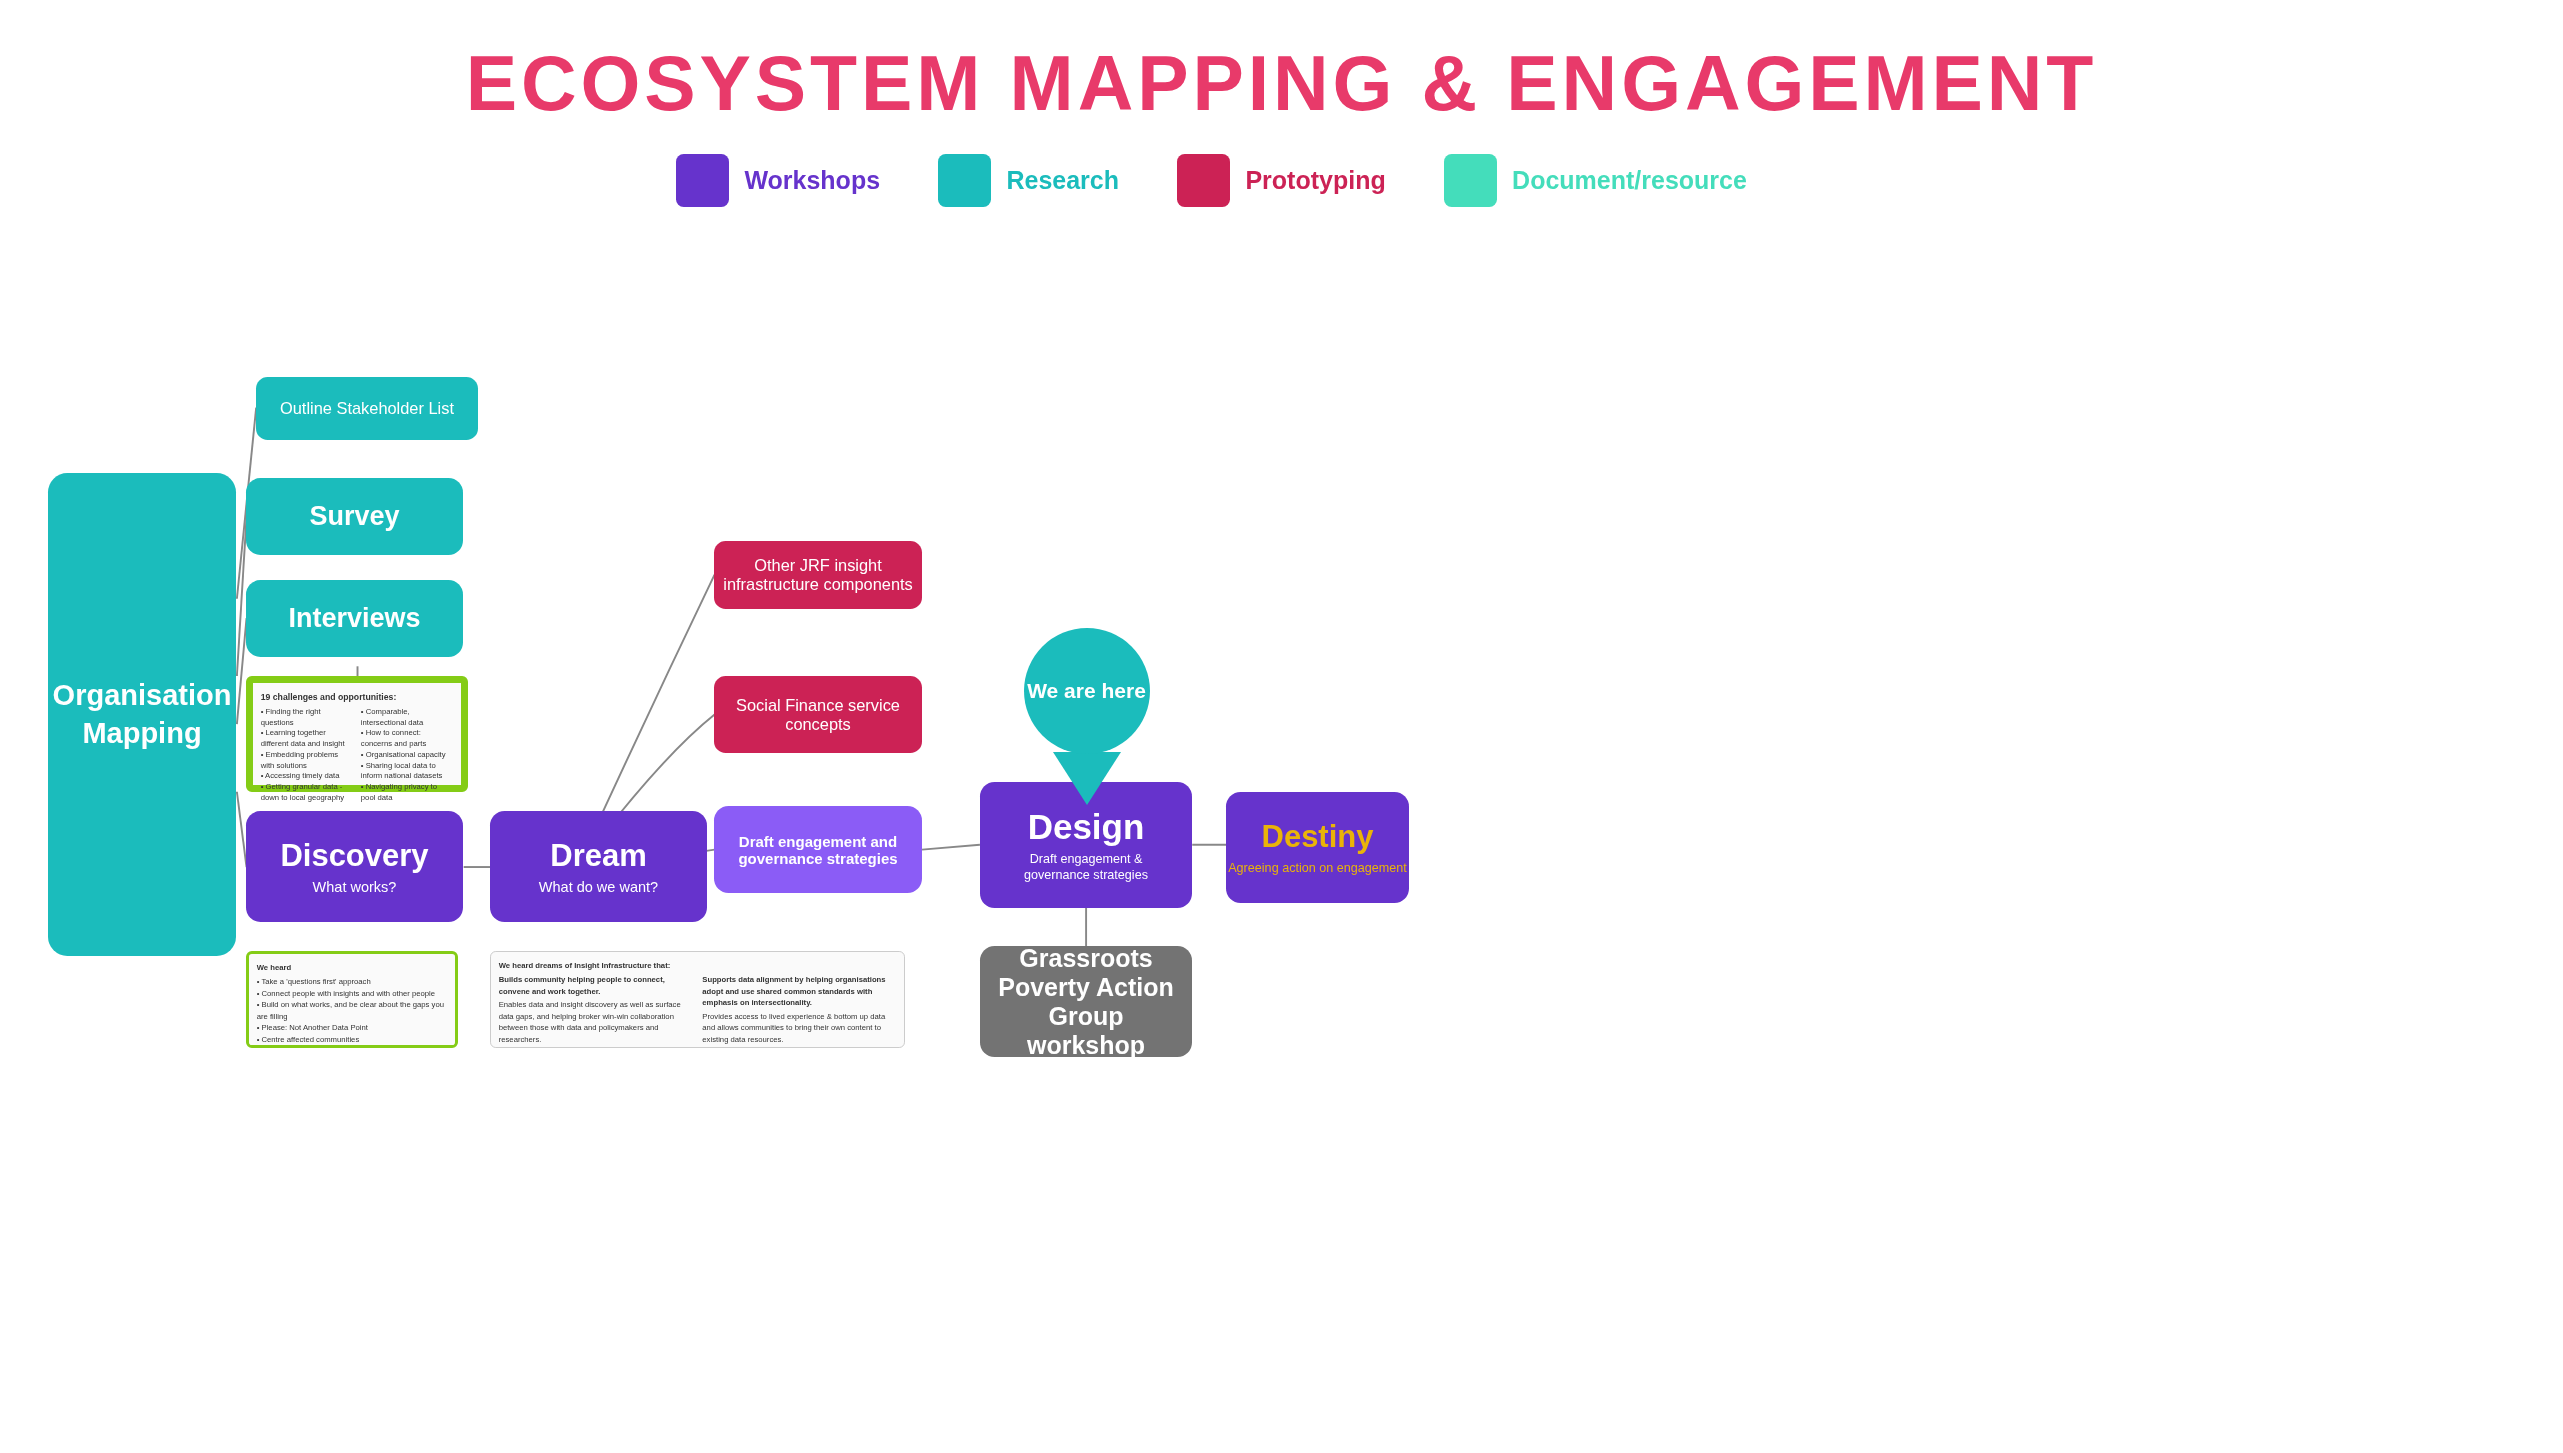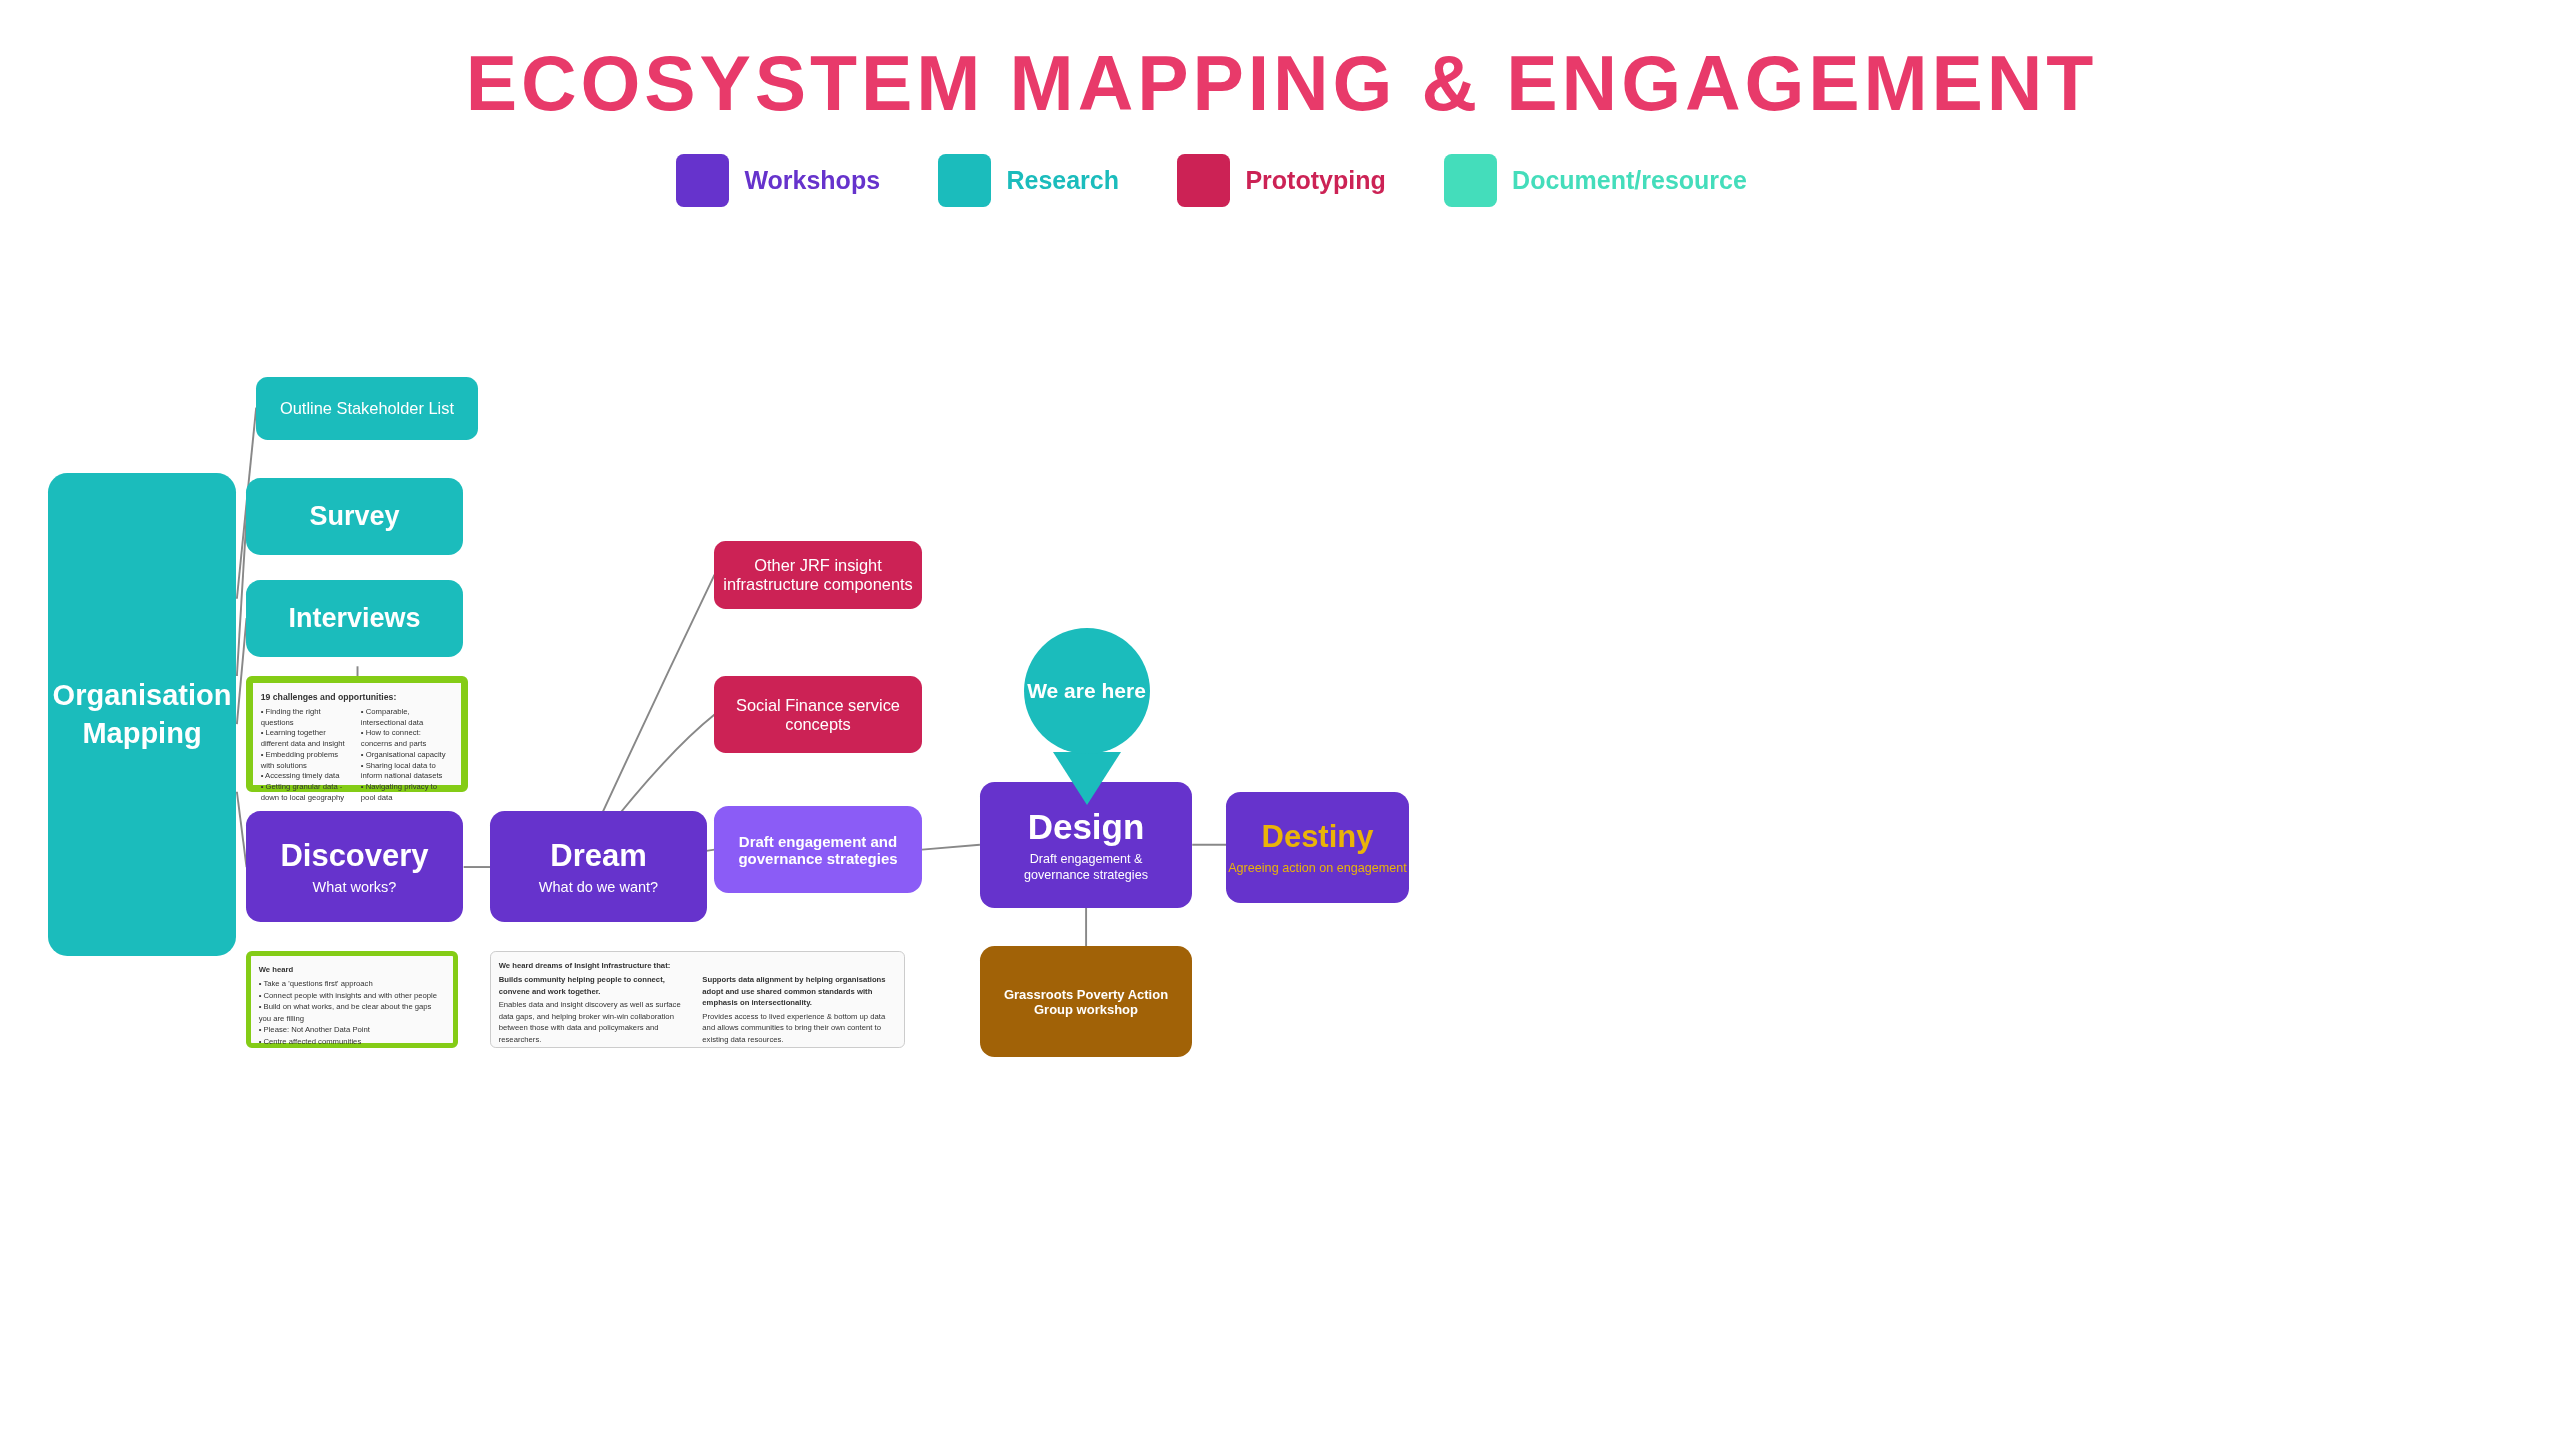--- a/index.html
+++ b/index.html
@@ -302,28 +302,28 @@
       line-height: 1.3;
     }
 
     
     .grassroots-box {
       position: absolute;
       left: 980px;
       top: 685px;
       width: 212px;
       height: 111px;
-      background: #a16207;
-      border-radius: 14.5px;
-      display: flex;
-      align-items: center;
-      justify-content: center;
-      text-align: center;
-      color: white;
-      font-size: 13px;
+      background: #737373;
+      border-radius: 14.5px;
+      display: flex;
+      align-items: center;
+      justify-content: center;
+      text-align: center;
+      color: white;
+      font-size: 25px;
       font-weight: bold;
       padding: 9.7px;
     }
 
     
     .we-are-here {
       position: absolute;
       left: 1014px;
       top: 367px;
       width: 145px;
@@ -359,21 +359,21 @@
       z-index: 1;
     }
 
     
     .doc-box-1 {
       position: absolute;
       left: 246px;
       top: 690px;
       width: 212px;
       height: 97px;
-      border: 5px solid #84cc16;
+      border: 3px solid #84cc16;
       border-radius: 5.8px;
       background: #fafafa;
       font-size: 7.7px;
       color: #333;
       padding: 7.7px;
       line-height: 1.5;
     }
 
     .doc-box-2 {
       position: absolute;

